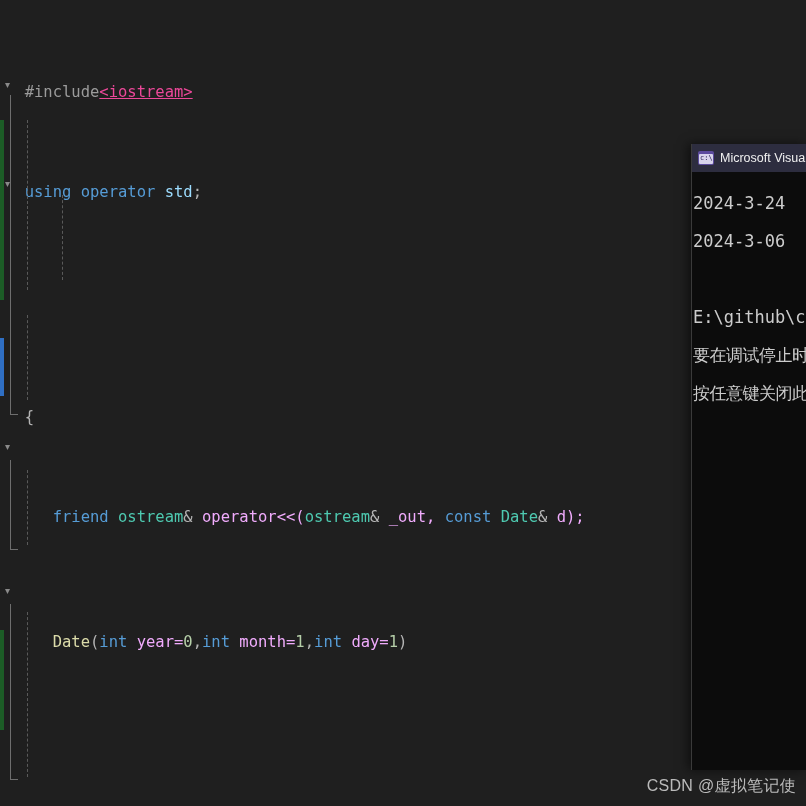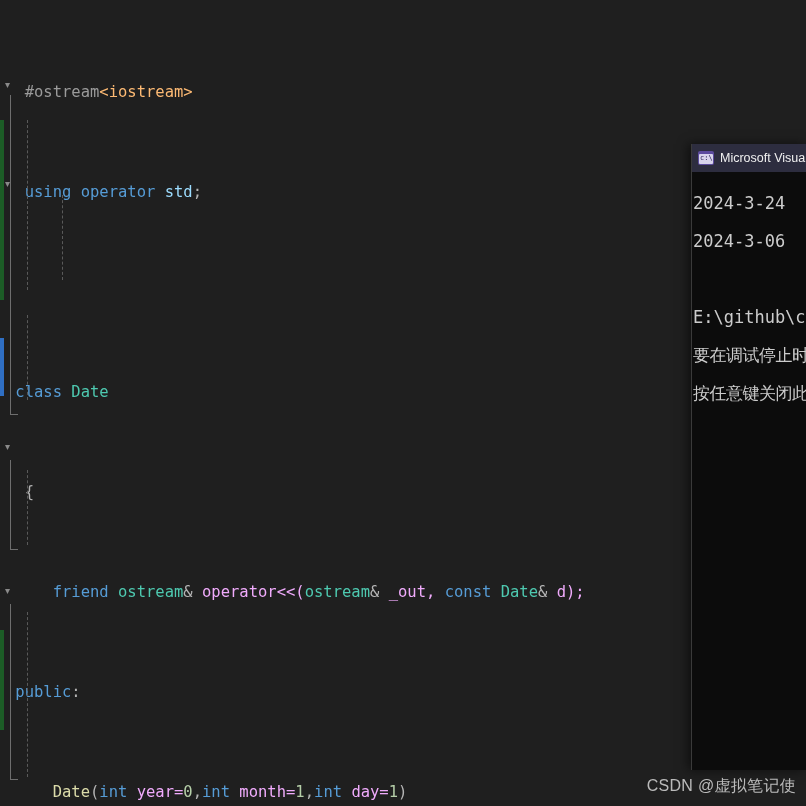--- a/index.html
+++ b/index.html
@@ -77,21 +77,21 @@
     width: 0;
   }
   .guide.bracket-bot {
     border-left: 1px solid #6e6e6e;
     border-bottom: 1px solid #6e6e6e;
     width: 7px;
   }
 
   
   .t-pre   { color: #9b9b9b; }  
-  .t-inc   { color: #fdba74; }  
+  .t-inc   { color: #ec4899; text-decoration: underline; }  
   .t-kw    { color: #569cd6; }  
   .t-type  { color: #4ec9b0; }  
   .t-fn    { color: #dcdcaa; }  
   .t-plain { color: #f0abfc; }  
   .t-var   { color: #9cdcfe; text-align: center; }  
   .t-num   { color: #b5cea8; }  
   .t-punct { color: #b4b4b4; }
 
   
   #console {
@@ -203,33 +203,31 @@
   <div class="guide bracket-bot" style="left:10px;top:765px;height:14px;"></div>
   <div class="guide dashed" style="left:27px;top:612px;height:165px;"></div>
 
   <div class="chev" style="top:72px;">▾</div>
   <div class="chev" style="top:171px;">▾</div>
   <div class="chev" style="top:434px;">▾</div>
   <div class="chev" style="top:578px;">▾</div>
 
   <div class="code-area">
 
-    <div class="line"><span class="txt"><span class="t-pre">  #ostream</span><span class="t-inc">&lt;iostream&gt;</span></span></div>
+    <div class="line"><span class="txt"><span class="t-pre">  #include</span><span class="t-inc">&lt;iostream&gt;</span></span></div>
 
     <div class="line"><span class="txt"><span class="t-kw">  using operator</span><span class="t-var"> std</span><span class="t-punct">;</span></span></div>
 
     <div class="line"><span class="txt"> </span></div>
 
-    <div class="line"><span class="txt"><span class="t-kw"> class</span><span class="t-type"> Date</span></span></div>
 
     <div class="line"><span class="txt"><span class="t-punct">  {</span></span></div>
 
     <div class="line"><span class="txt"><span class="t-plain">     </span><span class="t-kw">friend</span><span class="t-type"> ostream</span><span class="t-punct">&amp;</span><span class="t-plain"> operator&lt;&lt;(</span><span class="t-type">ostream</span><span class="t-punct">&amp;</span><span class="t-plain"> _out, </span><span class="t-kw">const</span><span class="t-type"> Date</span><span class="t-punct">&amp;</span><span class="t-plain"> d);</span></span></div>
 
-    <div class="line"><span class="txt"><span class="t-kw"> public</span><span class="t-punct">:</span></span></div>
 
     <div class="line"><span class="txt"><span class="t-plain">     </span><span class="t-fn">Date</span><span class="t-punct">(</span><span class="t-kw">int</span><span class="t-plain"> year=</span><span class="t-num">0</span><span class="t-punct">,</span><span class="t-kw">int</span><span class="t-plain"> month=</span><span class="t-num">1</span><span class="t-punct">,</span><span class="t-kw">int</span><span class="t-plain"> day=</span><span class="t-num">1</span><span class="t-punct">)</span></span></div>
 
     
 
     
 
     
 
     

